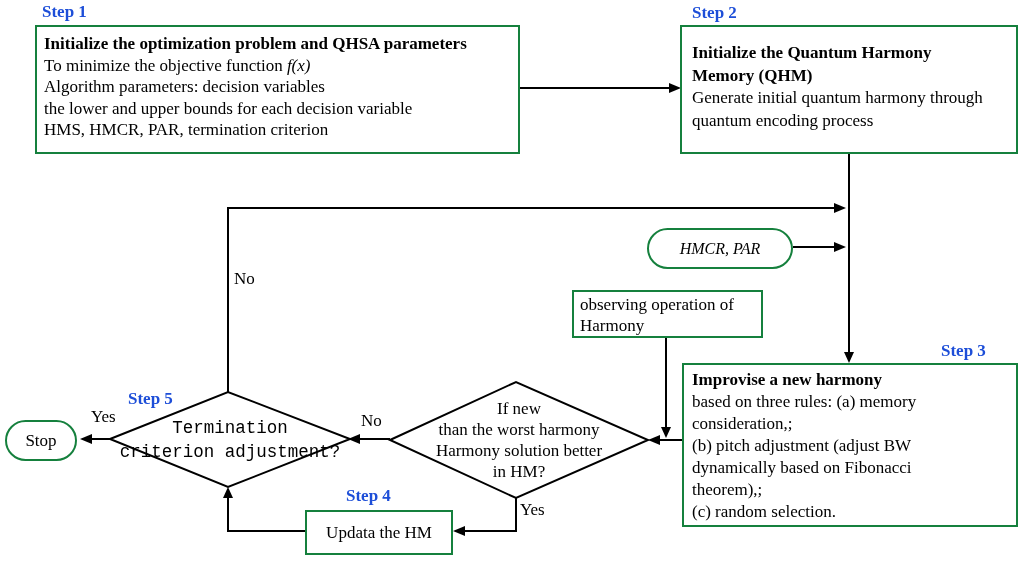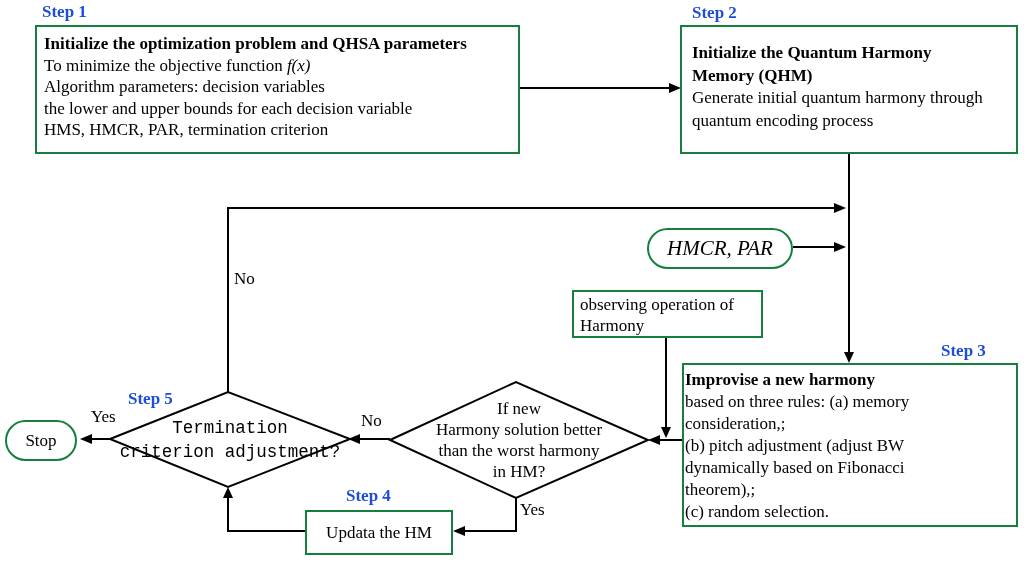--- a/index.html
+++ b/index.html
@@ -55,29 +55,29 @@
 
   
   #step1-box { left: 35px; top: 25px; width: 485px; height: 129px; padding: 6px 7px; }
   #step1-box .txt { line-height: 21.5px; }
 
   
   #step2-box { left: 680px; top: 25px; width: 338px; height: 129px; padding: 15px 10px 0 10px; }
   #step2-box .txt { line-height: 22.5px; }
 
   
-  #step3-box { left: 682px; top: 363px; width: 336px; height: 164px; padding: 4px 1px; }
+  #step3-box { left: 682px; top: 363px; width: 336px; height: 164px; padding: 4px 8px; }
   #step3-box .txt { line-height: 22px; }
 
   
   #hmcr-par {
     left: 647px; top: 228px; width: 146px; height: 41px;
     border-radius: 21px;
     display: flex; align-items: center; justify-content: center;
-    font-style: italic; font-size: 21px;
+    font-style: italic; font-size: 16px;
   }
 
   
   #observing-box { left: 572px; top: 290px; width: 191px; height: 48px; padding: 2px 6px; }
 
   
   #step4-box {
     left: 305px; top: 510px; width: 148px; height: 45px;
     display: flex; align-items: center; justify-content: center;
     font-size: 17px;
@@ -188,22 +188,22 @@
     <div class="txt nowrap">based on three rules: (a) memory</div>
     <div class="txt nowrap">consideration,;</div>
     <div class="txt nowrap">(b) pitch adjustment (adjust BW</div>
     <div class="txt nowrap">dynamically based on Fibonacci</div>
     <div class="txt nowrap">theorem),;</div>
     <div class="txt nowrap">(c) random selection.</div>
   </div>
 
   <div class="diamond-text" id="diamond1-text">
     <div>If new</div>
+    <div>than the worst harmony</div>
     <div>Harmony solution better</div>
-    <div>than the worst harmony</div>
     <div>in HM?</div>
   </div>
 
   <div class="diamond-text" id="diamond2-text">
     <div>Termination</div>
     <div>criterion adjustment?</div>
   </div>
 
   <div class="node" id="step4-box">
     <span>Updata the HM</span>

